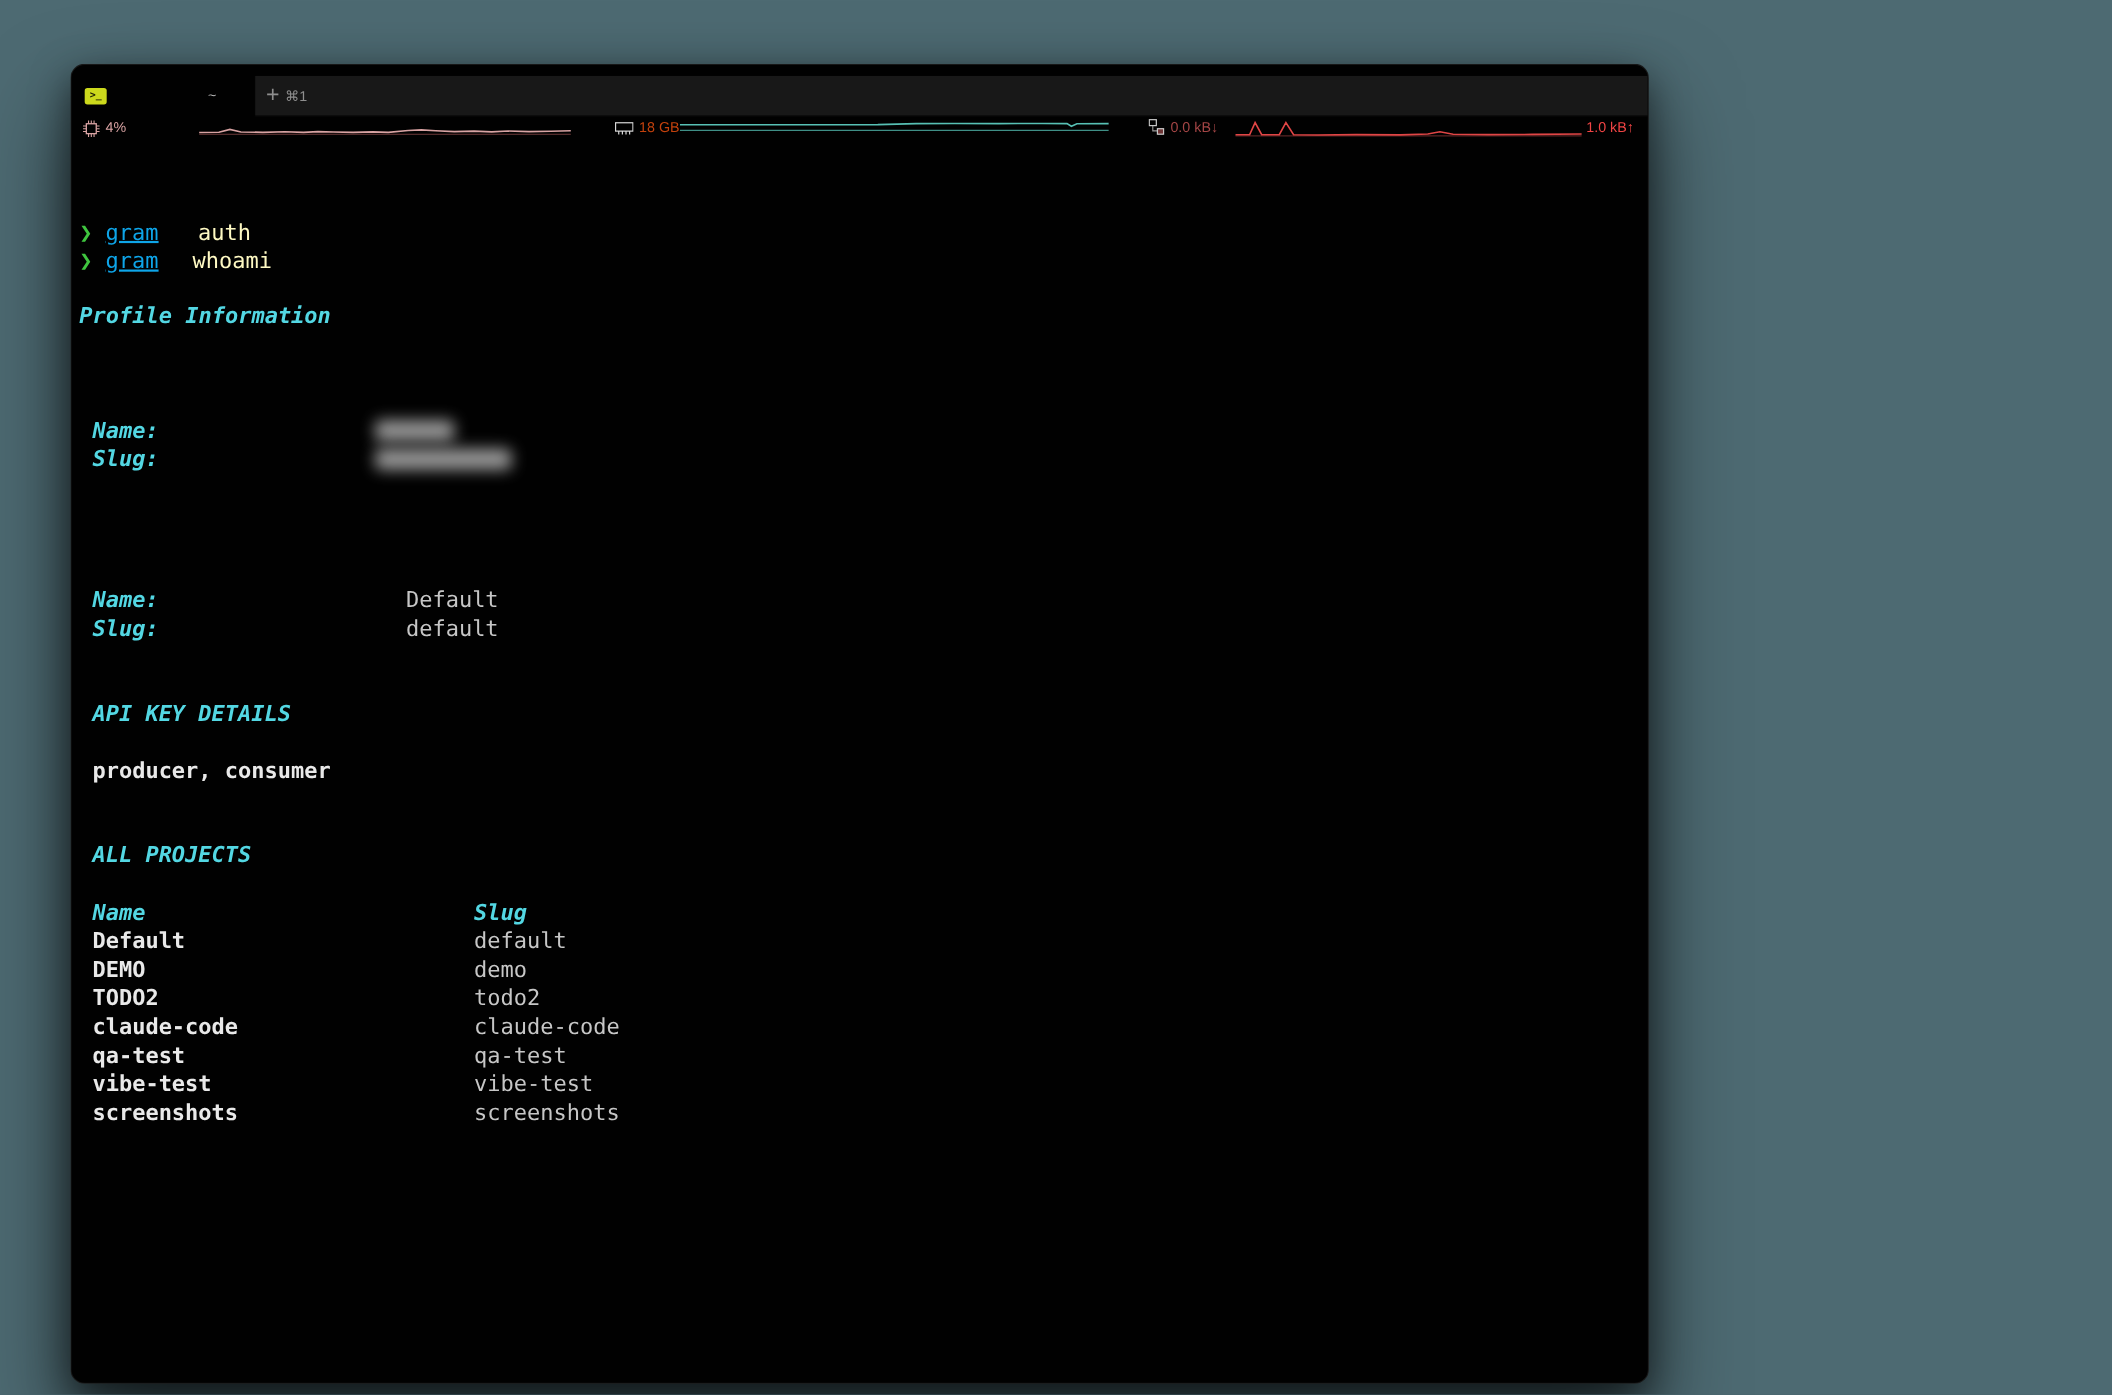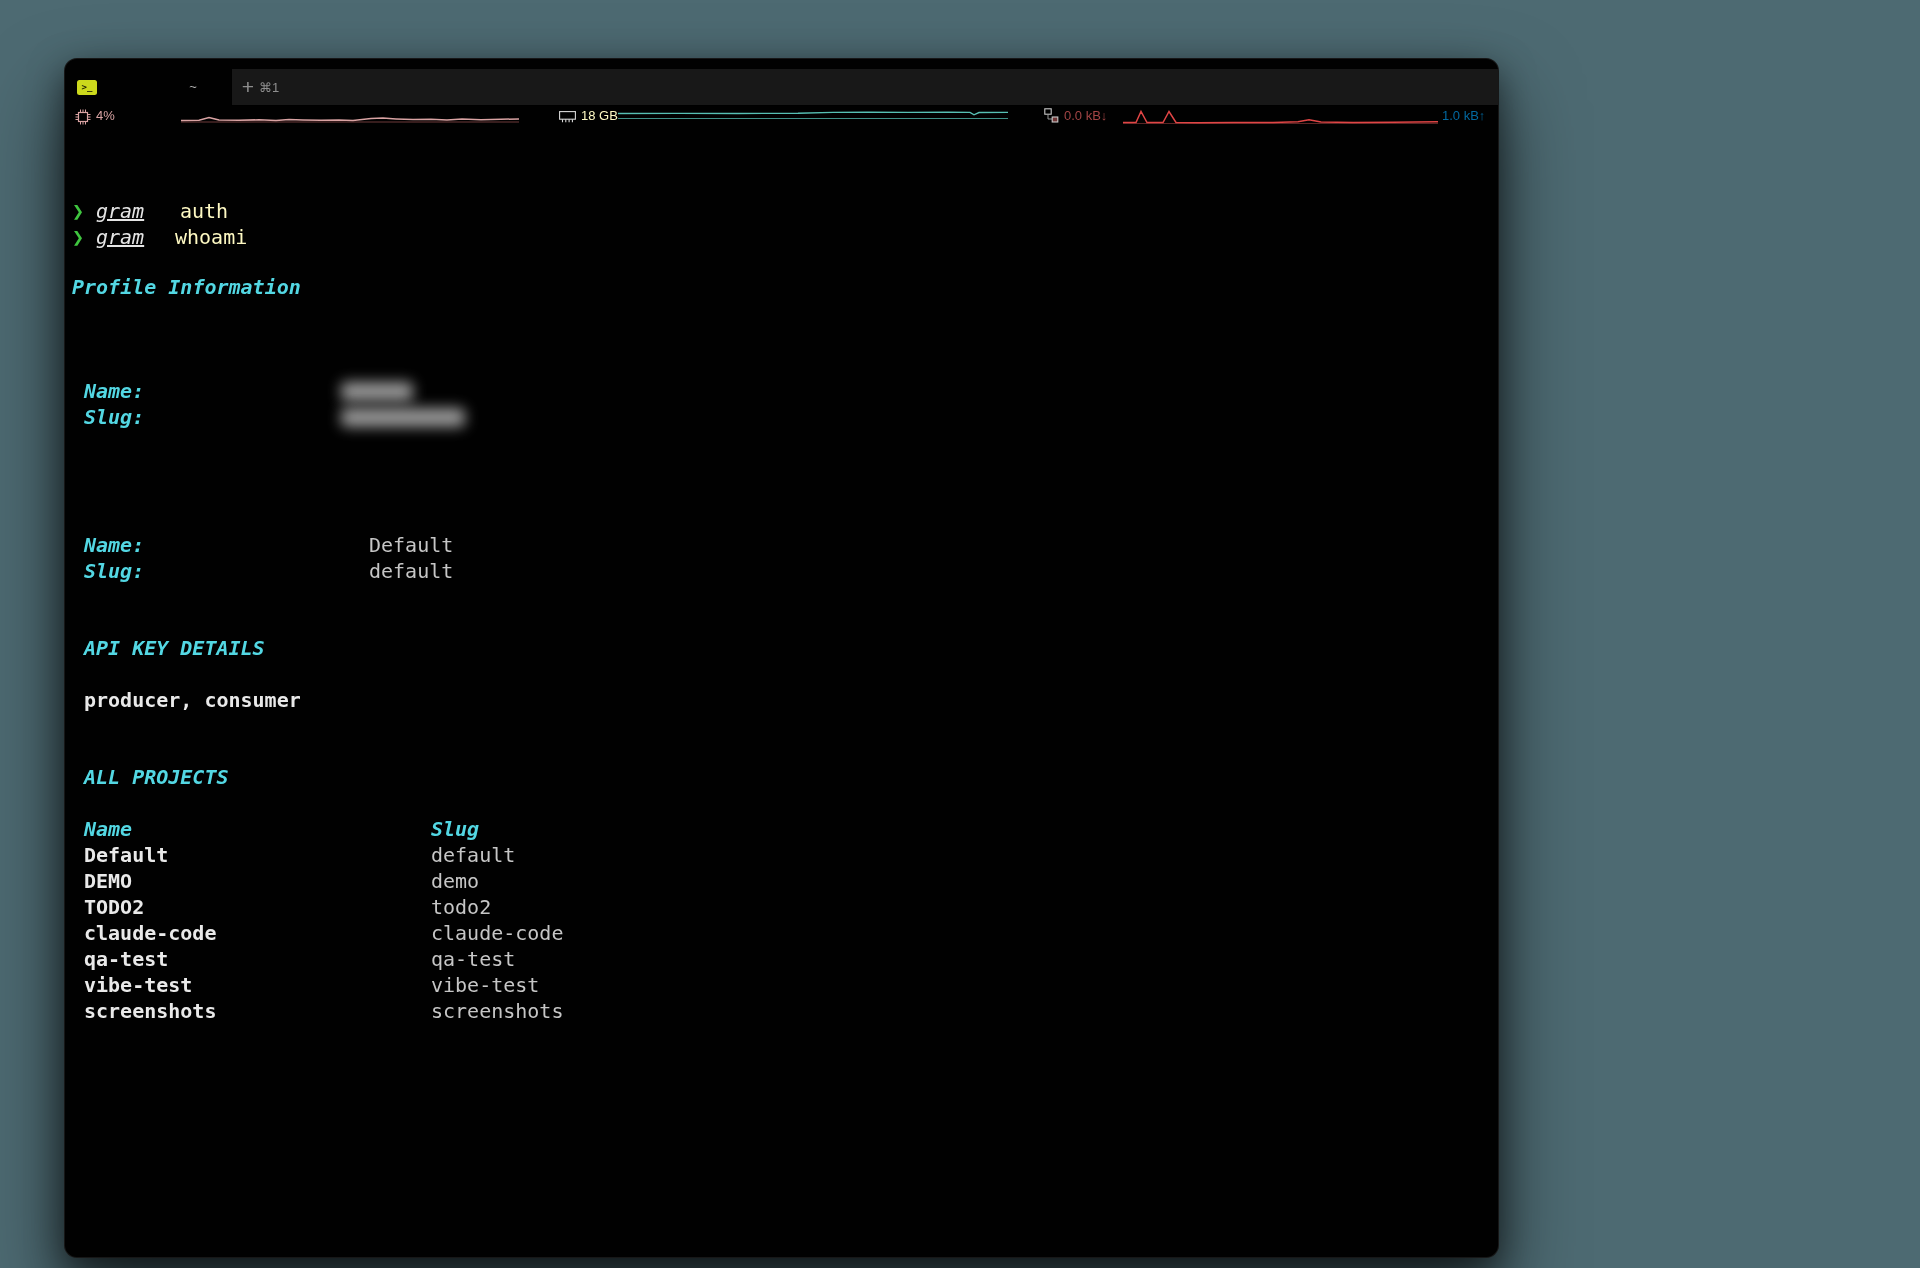--- a/index.html
+++ b/index.html
@@ -17,33 +17,33 @@
             line-height:15px;text-align:center;}
   .tab-title{position:absolute;left:98px;top:20px;width:60px;text-align:center;color:#b4b4b4;font-size:13px;}
   .tab-shortcut{position:absolute;left:194px;top:21px;color:#8f8f8f;font-size:13px;}
   .tab-plus{position:absolute;left:170px;top:13px;width:26px;height:30px;color:#8d8d8d;font-size:21px;
             font-weight:300;text-align:center;line-height:30px;}
   
   .statusbar{position:absolute;left:0;top:46px;width:100%;height:24px;font-size:13px;}
   .sb-item{position:absolute;top:0;height:24px;line-height:22px;white-space:nowrap;}
   .sb-ico{position:absolute;top:4px;}
   .cpu-text{color:#d9a3a3;}
-  .mem-text{color:#fef9c3;}
+  .mem-text{color:#c2410c;}
   .netdown-text{color:#a34545;}
-  .netup-text{color:#0369a1;}
+  .netup-text{color:#ef4444;}
   .spark{position:absolute;top:4px;}
   
   .term{position:absolute;left:0;top:70px;right:0;bottom:0;
         font-family:"DejaVu Sans Mono",monospace;font-size:20px;}
   .tline{position:absolute;left:0;right:0;height:26px;line-height:26px;white-space:pre;}
   .seg{position:absolute;top:0;white-space:pre;}
   .l-margin{left:7px;}  .l-ind{left:19px;}  .l-val{left:304px;}  .l-slug{left:366px;}
   .c-cyan{color:#53d7e3;font-weight:bold;font-style:italic;}
   .c-green{color:#3fc53f;}
-  .c-green-u{color:#e5e5e5;text-decoration:underline;font-style:italic;}
+  .c-green-u{color:#0ea5e9;text-decoration:underline;}
   .c-white{color:#fef9c3;margin-left:24px;}
   .c-boldwhite{color:#e9e9e9;font-weight:bold;text-align:center;}
   .c-gray{color:#c6c6c6;}
   .redact{position:absolute;height:19px;top:4px;background:#bfbfbf;border-radius:5px;
           filter:blur(7px);opacity:0.8;}
 </style>
 </head>
 <body>
 
 <div class="stage">

